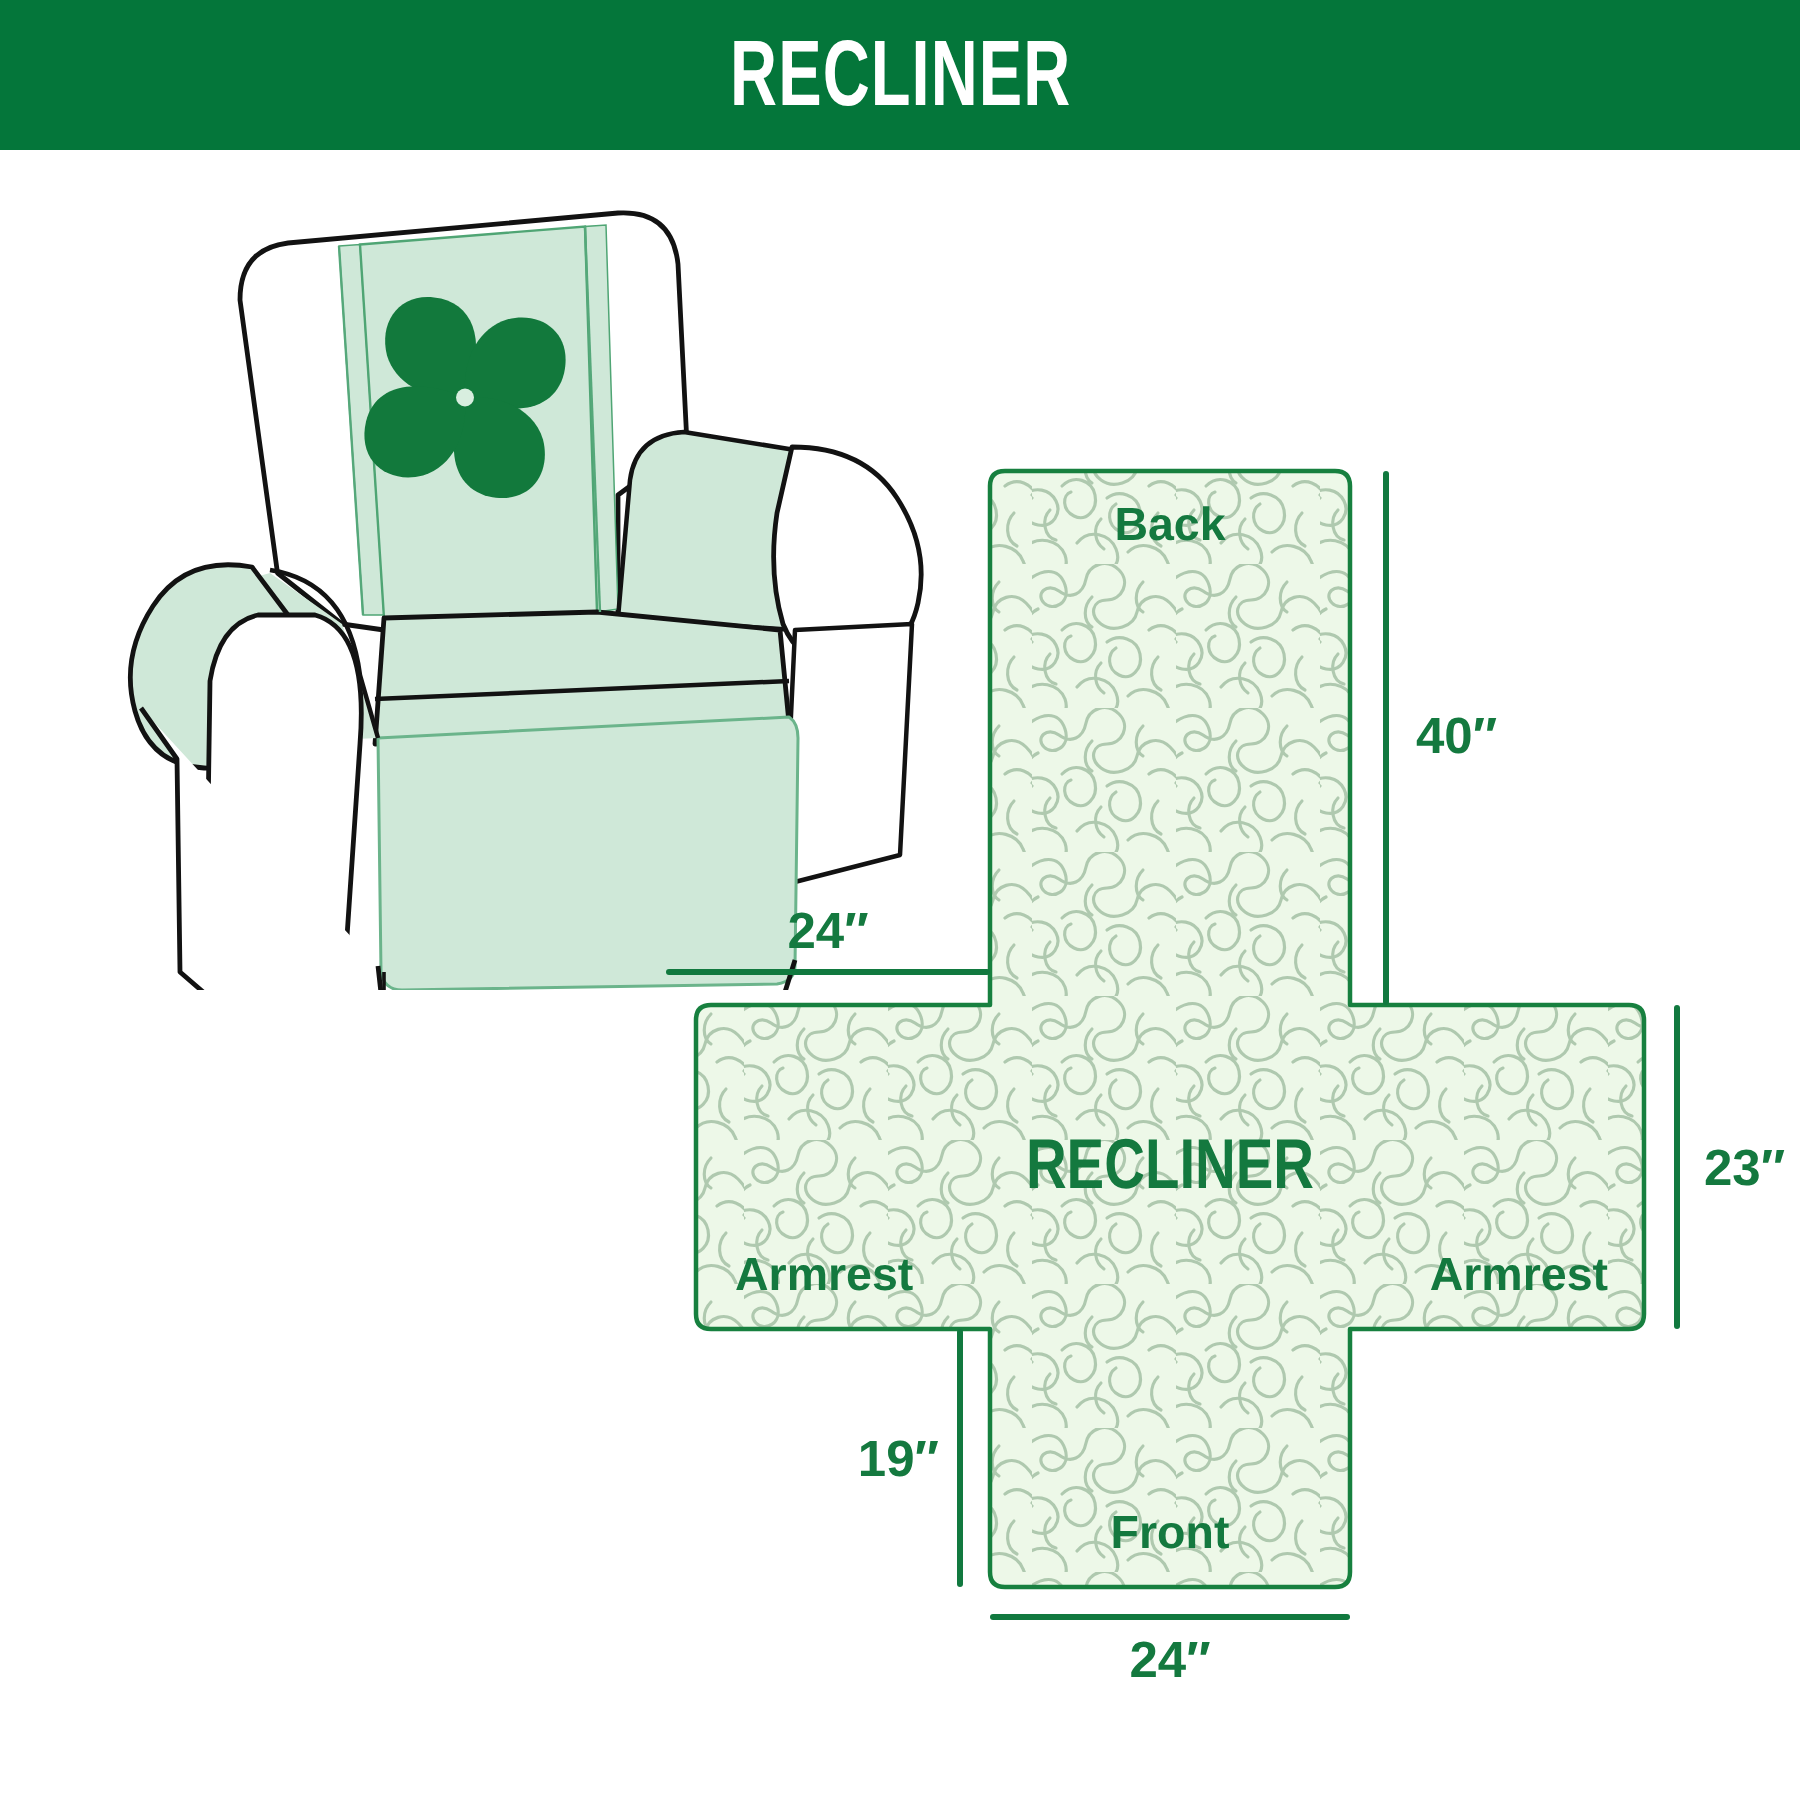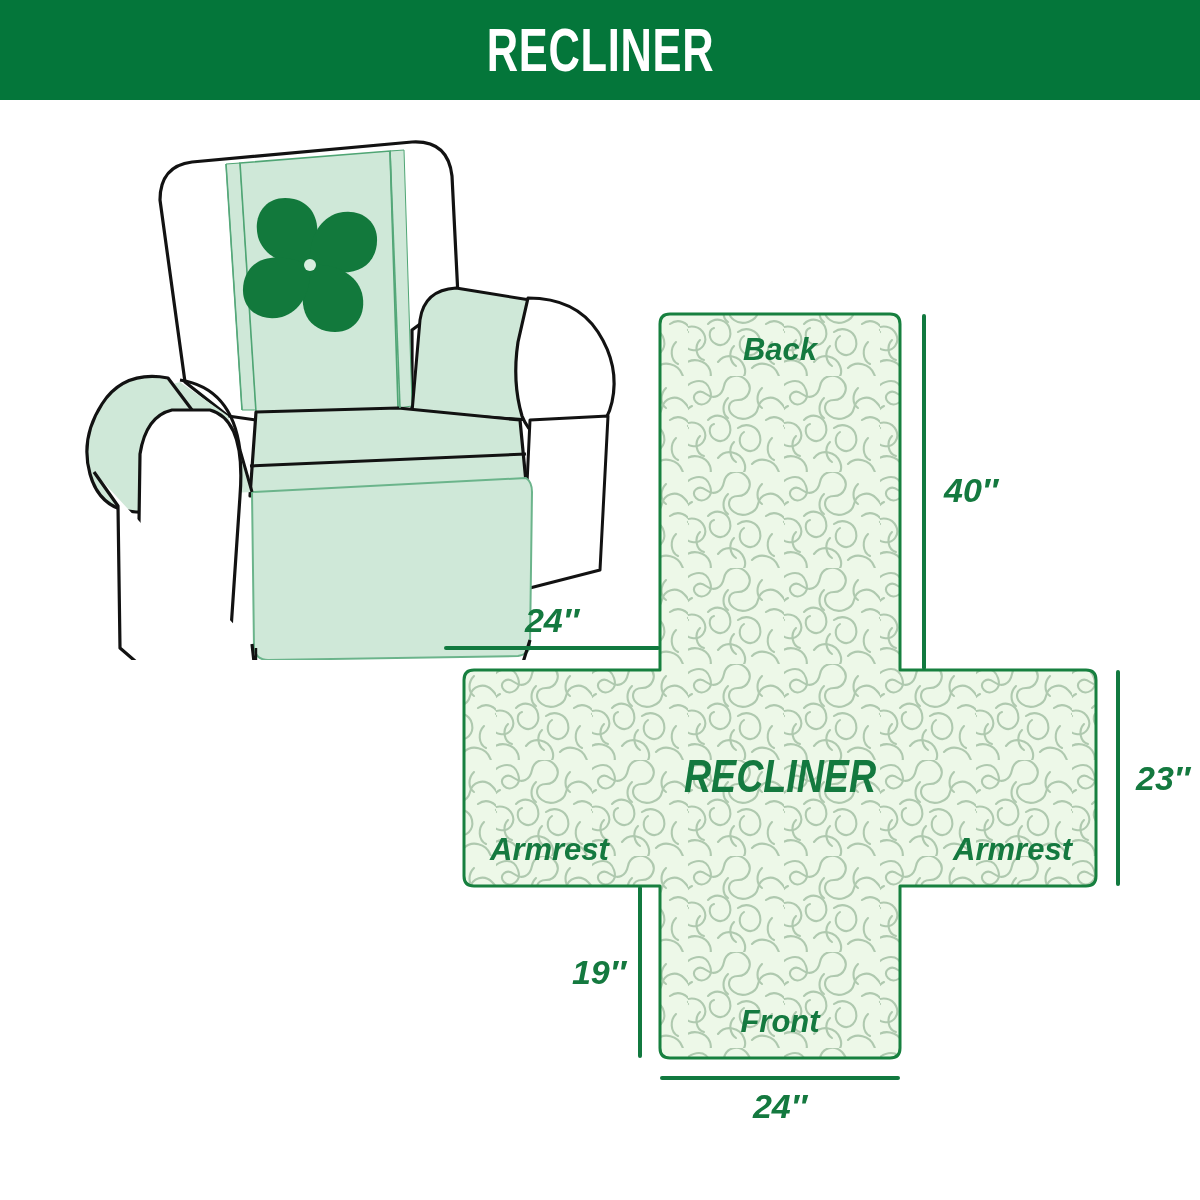--- a/index.html
+++ b/index.html
@@ -39,21 +39,20 @@
     font-family: "Liberation Sans", sans-serif;
   }
 
   
   #stage {
     position: absolute;
     left: 0;
     top: 100px;
     width: 1172px;
     height: 1100px;
-    font-style: italic;
   }
 
   #chair-illustration {
     position: absolute;
     left: 60px;
     top: 20px;
     width: 600px;
     height: 540px;
   }
 

